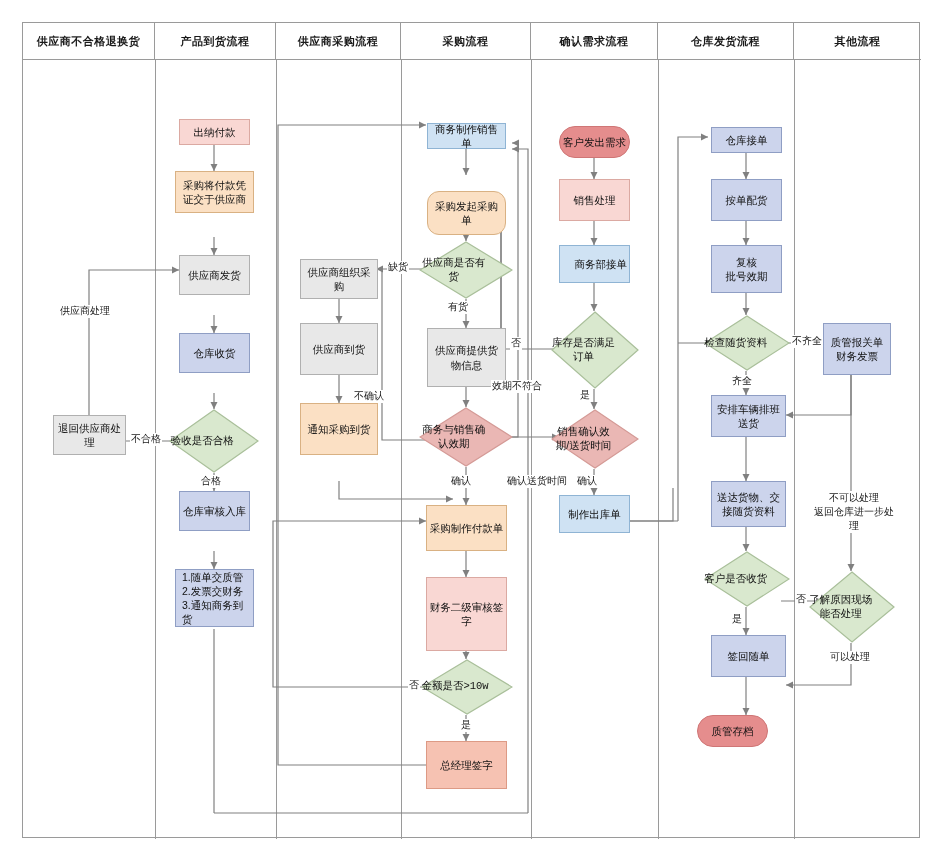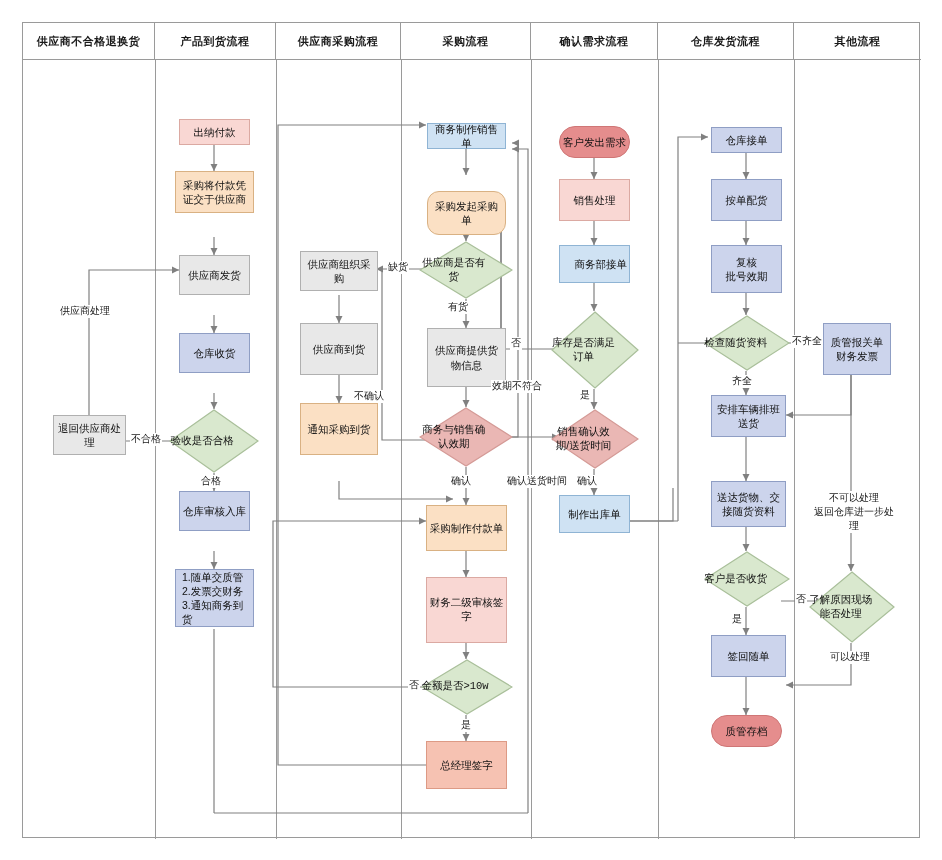--- a/index.html
+++ b/index.html
@@ -173,21 +173,21 @@
       </div>
     <div class="node n-blue" style="left:156px;top:468px;width:71px;height:40px;">
       <span>仓库审核入库</span>
       </div>
     <div class="node n-blue" style="left:152px;top:546px;width:79px;height:58px;white-space:pre-line;justify-content:flex-start;padding-left:6px;text-align:left;">
       <span>1.随单交质管
 2.发票交财务
 3.通知商务到货</span></div>
     <div class="lbl" style="left:177px;top:452px;">合格</div>
 
-    <div class="node n-gray" style="left:277px;top:228px;width:78px;height:40px;">
+    <div class="node n-gray" style="left:277px;top:236px;width:78px;height:40px;">
       <span>供应商组织采购</span>
       </div>
     <div class="node n-gray" style="left:277px;top:300px;width:78px;height:52px;">
       <span>供应商到货</span>
       </div>
     <div class="node n-orange" style="left:277px;top:380px;width:78px;height:52px;">
       <span>通知采购到货</span>
       </div>
     <div class="lbl" style="left:364px;top:238px;">缺货</div>
     <div class="lbl" style="left:330px;top:367px;">不确认</div>
@@ -209,21 +209,21 @@
       </div>
     <div class="diamond" style="left:396px;top:384px;width:94px;height:60px;">
       <svg class="dshape" viewBox="0 0 94 60" preserveAspectRatio="none">
         <polygon points="47,1 93,30 47,59 1,30" fill="#eab7b4" stroke="#d49a96" stroke-width="1.2"></polygon>
         </svg>
       <span class="dtext">商务与销售确认效期</span>
       </div>
     <div class="node n-orange" style="left:403px;top:482px;width:81px;height:46px;">
       <span>采购制作付款单</span>
       </div>
-    <div class="node n-pink" style="left:403px;top:554px;width:81px;height:66px;font-family:Liberation Mono, monospace;">
+    <div class="node n-pink" style="left:403px;top:554px;width:81px;height:74px;">
       <span>财务二级审核签字</span>
       </div>
     <div class="diamond" style="left:398px;top:636px;width:92px;height:56px;font-family:Liberation Mono, monospace;">
       <svg class="dshape" viewBox="0 0 92 56" preserveAspectRatio="none">
         <polygon points="46,1 91,28 46,55 1,28" fill="#d9e8ce" stroke="#a9bf9a" stroke-width="1.2"></polygon>
         </svg>
       <span class="dtext">金额是否&gt;10w</span>
       </div>
     <div class="node n-salmon" style="left:403px;top:718px;width:81px;height:48px;">
       <span>总经理签字</span>
@@ -286,21 +286,21 @@
       </div>
     <div class="diamond" style="left:681px;top:528px;width:86px;height:56px;">
       <svg class="dshape" viewBox="0 0 86 56" preserveAspectRatio="none">
         <polygon points="43,1 85,28 43,55 1,28" fill="#d9e8ce" stroke="#a9bf9a" stroke-width="1.2"></polygon>
         </svg>
       <span class="dtext">客户是否收货</span>
       </div>
     <div class="node n-blue" style="left:688px;top:612px;width:75px;height:42px;">
       <span>签回随单</span>
       </div>
-    <div class="node term" style="left:688px;top:692px;width:71px;height:32px;">
+    <div class="node term" style="left:674px;top:692px;width:71px;height:32px;">
       <span>质管存档</span>
       </div>
     <div class="lbl" style="left:768px;top:312px;">不齐全</div>
     <div class="lbl" style="left:708px;top:352px;">齐全</div>
     <div class="lbl" style="left:772px;top:570px;">否</div>
     <div class="lbl" style="left:708px;top:590px;">是</div>
 
     <div class="node n-blue" style="left:800px;top:300px;width:68px;height:52px;">
       <span>质管报关单财务发票</span>
       </div>

